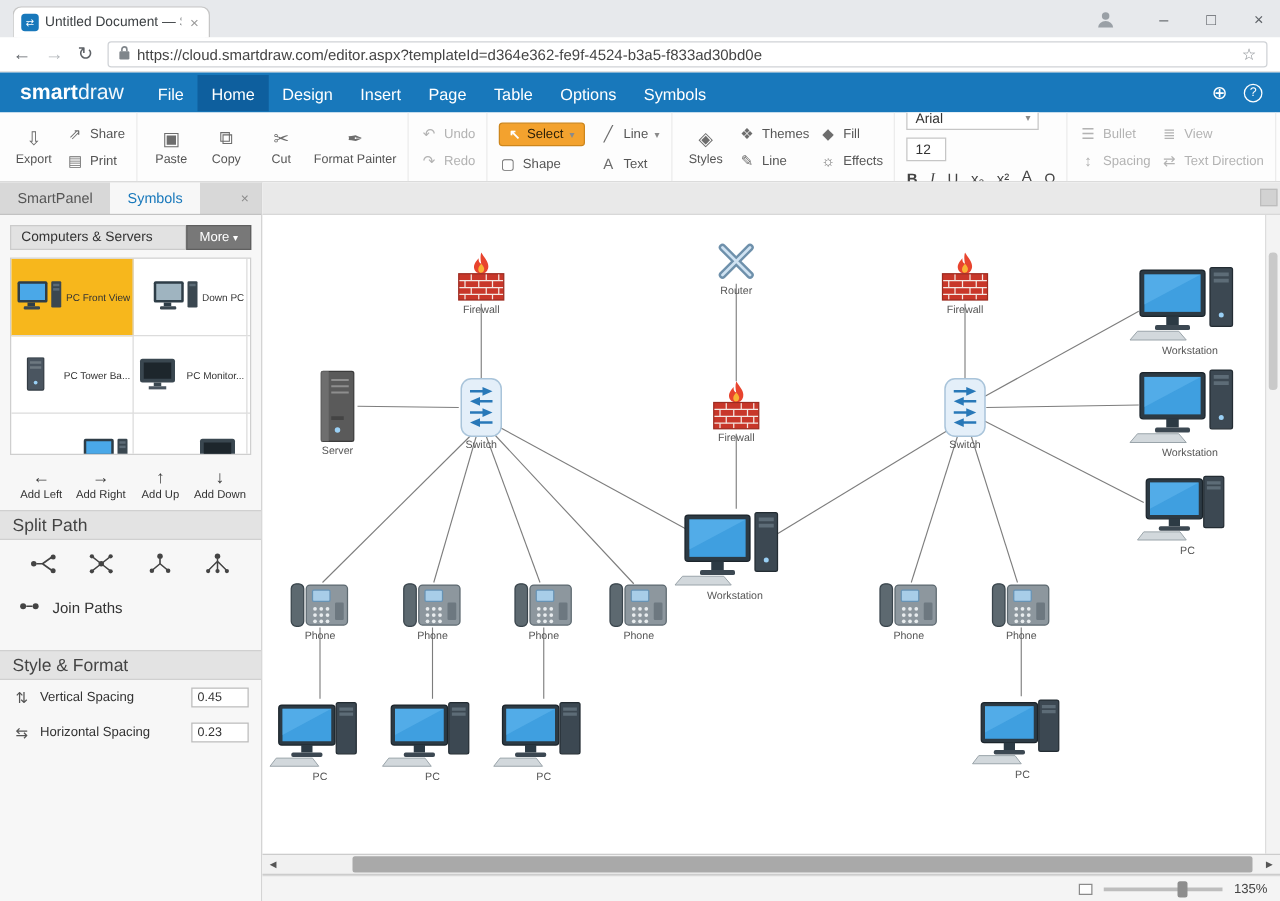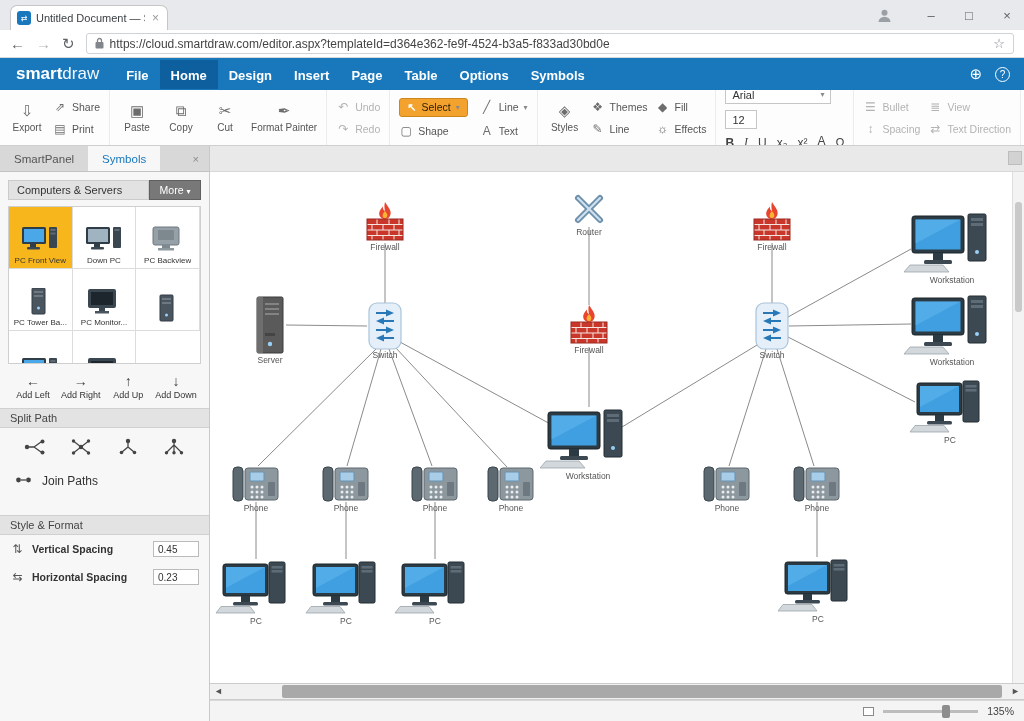--- a/index.html
+++ b/index.html
@@ -21,21 +21,21 @@
   .nav-btn.fwd { color:#b4b8bc; }
   .url-field { flex:1; height:21px; border:1px solid #cfd2d6; border-radius:3px; background:#fff; display:flex; align-items:center; padding:0 8px; gap:6px; }
   .url-text { flex:1; font-size:12px; color:#444; white-space:nowrap; overflow:hidden; }
   .star { color:#80868b; font-size:13px; }
 
   
   #menubar { position:absolute; top:58px; left:0; right:0; height:32px; background:#1878bb; display:flex; align-items:center; color:#fff; }
   .logo { padding:0 16px; font-size:17px; white-space:nowrap; }
   .logo .l1 { font-weight:700; }
   .logo .l2 { font-weight:400; opacity:.95; }
-  .menu-item { padding:0 11px; height:29px; line-height:32px; font-size:13px;font-weight:bold; }
+  .menu-item { padding:0 11px; height:29px; line-height:32px; font-size:13px; }
   .menu-item.active { background:#0e5f9e; }
   .menubar-right { margin-left:auto; display:flex; align-items:center; gap:13px; padding-right:14px; }
   .globe { font-size:15px; }
   .help-circle { width:15px; height:15px; border:1px solid #fff; border-radius:50%; font-size:10px; display:flex; align-items:center; justify-content:center; }
 
   
   #toolbar { position:absolute; top:90px; left:0; right:0; height:56px; background:#fdfdfd; border-bottom:1px solid #cfcfcf; display:flex; overflow:hidden; }
   .tb-group { display:flex; align-items:center; gap:8px; padding:0 9px; border-right:1px solid #ececec; height:100%; }
   .tb-big { display:flex; flex-direction:column; align-items:center; justify-content:center; gap:3px; min-width:36px; color:#555; }
   .tb-big .ic { font-size:15px; height:17px; color:#6d6d6d; }
@@ -58,34 +58,34 @@
   
   #sidebar { position:absolute; top:146px; left:0; width:210px; bottom:0; background:#f7f7f7; border-right:1px solid #c9c9c9; }
   .side-tabs { height:26px; background:#d8d8d8; border-bottom:1px solid #c2c2c2; display:flex; align-items:stretch; }
   .side-tab { padding:0 14px; line-height:26px; font-size:11.5px; color:#555; }
   .side-tab.active { background:#f7f7f7; color:#1878bb; }
   .side-close { margin-left:auto; padding:0 10px; line-height:26px; color:#8a8a8a; font-size:11px; }
   .cat-row { display:flex; margin:8px 8px 6px 8px; }
   .cat-btn { flex:1; background:#e2e2e2; border:1px solid #cbcbcb; height:20px; line-height:18px; font-size:11px; color:#333; padding:0 8px; white-space:nowrap; overflow:hidden; }
   .more-btn { width:52px; background:#787878; border:1px solid #5f5f5f; color:#fff; font-size:10.5px; height:20px; line-height:18px; text-align:center; }
   .symbol-grid { margin:0 8px; background:#fff; border:1px solid #cfcfcf; display:grid; grid-template-columns:repeat(3,1fr); height:158px; overflow:hidden; }
-  .sym-cell { height:62px; border-right:1px solid #dcdcdc; border-bottom:1px solid #dcdcdc; display:flex; flex-direction:column; align-items:center; justify-content:flex-end; gap:2px; padding:4px 2px 3px 2px; }
+  .sym-cell { height:62px; border-right:1px solid #dcdcdc; border-bottom:1px solid #dcdcdc; display:flex; flex-direction:row; align-items:center; justify-content:flex-end; gap:2px; padding:4px 2px 3px 2px; }
   .sym-cell.selected { background:#f7b71c; }
   .sym-label { font-size:8px; color:#333; white-space:nowrap; overflow:hidden; max-width:100%; }
   .add-row { display:flex; justify-content:space-between; padding:10px 10px 8px 10px; }
   .add-btn { display:flex; flex-direction:column; align-items:center; gap:2px; width:46px; }
   .add-btn .ar { font-size:14px; font-weight:bold; color:#3f3f3f; line-height:1; }
   .add-btn .lb { font-size:9px; color:#333; white-space:nowrap; }
-  .section-bar { background:#e3e3e3; border-top:1px solid #d0d0d0; border-bottom:1px solid #d0d0d0; font-size:11px; color:#444; padding:3px 10px; }
+  .section-bar { background:#e3e3e3; border-top:1px solid #d0d0d0; border-bottom:1px solid #d0d0d0; font-size:14px; color:#444; padding:3px 10px; }
   .split-row { display:flex; justify-content:space-around; align-items:center; padding:10px 12px 8px 12px; }
   .join-row { display:flex; gap:8px; padding:6px 14px 12px 14px; font-size:12px; color:#333; }
   .stylefmt { margin-top:14px; }
   .fmt-item { display:flex; align-items:center; gap:7px; padding:6px 10px; font-size:10.5px; color:#333; }
   .fmt-item .ic { width:15px; font-size:12px; color:#555; text-align:center; }
-  .fmt-item .lb { flex:1; white-space:nowrap;font-weight:bold; }
+  .fmt-item .lb { flex:1; white-space:nowrap; }
   .fmt-input { width:46px; height:16px; border:1px solid #bbb; background:#fff; font-size:10px; padding:0 4px; color:#333; font-family:"Liberation Sans",sans-serif; }
 
   
   #canvas { position:absolute; top:146px; left:210px; right:0; bottom:0; background:#fff; }
   .canvas-top-strip { position:absolute; top:0; left:0; right:0; height:26px; background:#e9e9e9; border-bottom:1px solid #d8d8d8; }
   .corner-box { position:absolute; right:2px; top:5px; width:14px; height:14px; background:#d2d2d2; border:1px solid #bdbdbd; }
   #diagram-svg { position:absolute; top:26px; left:0; width:802px; height:511px; }
   .edge { stroke:#7d7d7d; stroke-width:0.9; }
   .node-label { font-family:"Liberation Sans",sans-serif; font-size:8.5px; fill:#555; text-anchor:middle; }
   .v-scroll { position:absolute; top:26px; right:0; width:12px; bottom:38px; background:#f3f3f3; border-left:1px solid #ddd; }

